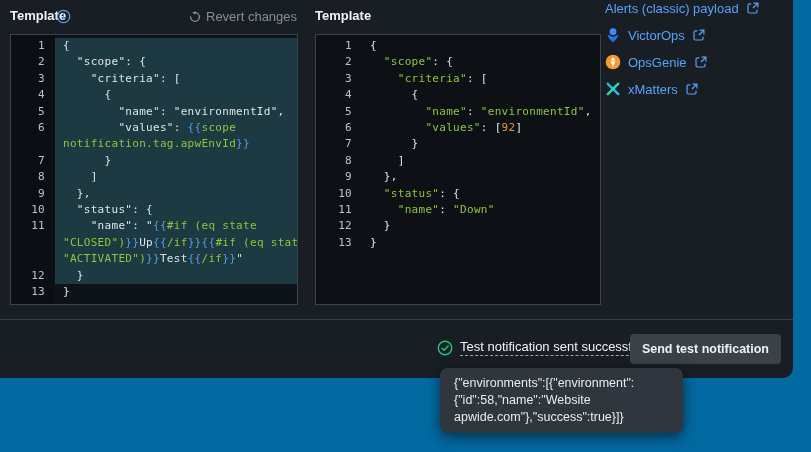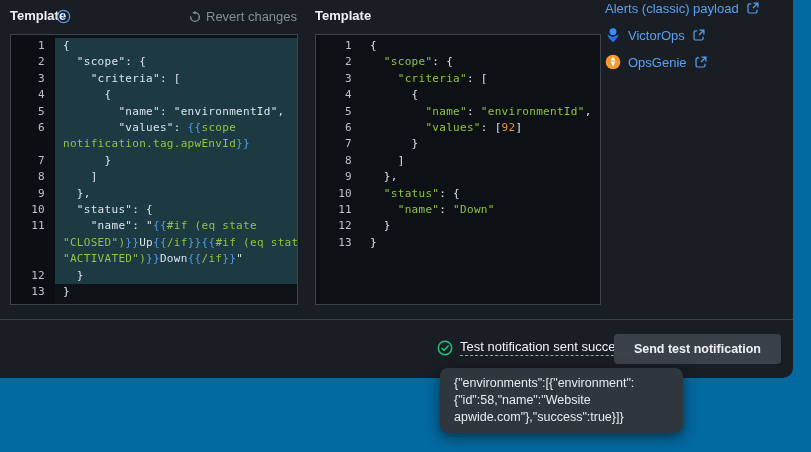--- a/index.html
+++ b/index.html
@@ -31,21 +31,21 @@
   .link-label{color:#57a1f8;font-size:13px;text-decoration:none;}
   .brand{width:16px;height:16px;display:inline-flex;}
   .brand svg{display:none;}
   .brand.opsgenie .ic-opsgenie{display:block;}
   .brand.victorops .ic-victorops{display:block;}
   .brand.xmatters .ic-xmatters{display:block;}
   
   .divider{position:absolute;left:0;top:319px;width:793px;height:1px;background:#39414a;}
   .footer-status{position:absolute;left:437px;top:339px;display:flex;align-items:center;gap:7px;}
   .status-msg{font-size:13px;color:#eef2f5;border-bottom:1px dashed #9aa2aa;padding-bottom:1px;cursor:default;}
-  .send-btn{position:absolute;right:12px;top:334px;height:30px;padding:0 20px;background:#3a4149;
+  .send-btn{position:absolute;right:12px;top:334px;height:30px;padding:0 12px;background:#3a4149;
             border:none;border-radius:4px;color:#eef2f5;font-family:"Liberation Sans",sans-serif;
             font-size:12.5px;font-weight:600;cursor:pointer;}
   .tooltip{position:absolute;left:440px;top:368px;width:215px;padding:7px 14px;background:#2f363e;
            border-radius:8px;font-size:12.5px;line-height:17px;color:#e8ebee;
            box-shadow:0 4px 14px rgba(0,0,0,.55);z-index:5;}
 </style>
 </head>
 <body>
 
 <div class="page">
@@ -117,21 +117,21 @@
         <div class="crow sel">
           <span class="gut">11</span>
           <span class="cde"><span class="p">    "name": "</span><span class="hb">{{</span><span class="hx">#if (eq state</span></span>
         </div>
         <div class="crow sel">
           <span class="gut"></span>
           <span class="cde"><span class="hx">"CLOSED")</span><span class="hb">}}</span><span class="p">Up</span><span class="hb">{{</span><span class="hx">/if</span><span class="hb">}}</span><span class="hb">{{</span><span class="hx">#if (eq state</span></span>
         </div>
         <div class="crow sel">
           <span class="gut"></span>
-          <span class="cde"><span class="hx">"ACTIVATED")</span><span class="hb">}}</span><span class="p">Down</span><span class="hb">{{</span><span class="hx">/if</span><span class="hb">}}</span><span class="p">"</span></span>
+          <span class="cde"><span class="hx">"ACTIVATED")</span><span class="hb">}}</span><span class="p">Test</span><span class="hb">{{</span><span class="hx">/if</span><span class="hb">}}</span><span class="p">"</span></span>
         </div>
         <div class="crow sel">
           <span class="gut">12</span>
           <span class="cde"><span class="p">  }</span></span>
         </div>
         <div class="crow">
           <span class="gut">13</span>
           <span class="cde"><span class="p">}</span></span>
         </div>
       </div>
@@ -225,20 +225,35 @@
       </svg>
 
     </span>
     <a class="link-label" href="#">OpsGenie</a>
     <svg class="ext" width="14" height="14" viewBox="0 0 16 16">
       <path d="M6 3.4 H4 C3 3.4 2.3 4.1 2.3 5.1 V12 C2.3 13 3 13.7 4 13.7 H10.9 C11.9 13.7 12.6 13 12.6 12 V10" fill="none" stroke="#57a1f8" stroke-width="1.4"></path>
       <path d="M8.6 2.4 H13.6 V7.4" fill="none" stroke="#57a1f8" stroke-width="1.4"></path>
       <path d="M13.4 2.6 L8 8" fill="none" stroke="#57a1f8" stroke-width="1.4"></path>
     </svg>
   </div>
+        <div class="link-row">
+    <span class="brand xmatters">
+
+      <svg class="ic-xmatters" width="16" height="16" viewBox="0 0 16 16">
+        <path d="M2.8 2.8 C5.2 5.6 8.6 8.2 13.2 13.2" stroke="#31b7ec" stroke-width="2.5" fill="none" stroke-linecap="round"></path>
+        <path d="M13.2 2.8 C10.4 5.2 7.8 8.6 2.8 13.2" stroke="#2bd8a6" stroke-width="2.5" fill="none" stroke-linecap="round"></path>
+      </svg>
+    </span>
+    <a class="link-label" href="#">xMatters</a>
+    <svg class="ext" width="14" height="14" viewBox="0 0 16 16">
+      <path d="M6 3.4 H4 C3 3.4 2.3 4.1 2.3 5.1 V12 C2.3 13 3 13.7 4 13.7 H10.9 C11.9 13.7 12.6 13 12.6 12 V10" fill="none" stroke="#57a1f8" stroke-width="1.4"></path>
+      <path d="M8.6 2.4 H13.6 V7.4" fill="none" stroke="#57a1f8" stroke-width="1.4"></path>
+      <path d="M13.4 2.6 L8 8" fill="none" stroke="#57a1f8" stroke-width="1.4"></path>
+    </svg>
+  </div>
       </div>
 
     <div class="divider"></div>
 
     <div class="footer-status">
       <svg width="16" height="16" viewBox="0 0 16 16">
         <circle cx="8" cy="8" r="6.7" fill="none" stroke="#1fc878" stroke-width="1.4"></circle>
         <path d="M5 8.2 L7.1 10.3 L11.1 5.9" fill="none" stroke="#1fc878" stroke-width="1.5" stroke-linecap="round" stroke-linejoin="round"></path>
       </svg>
       <span class="status-msg">Test notification sent successfully.</span>

